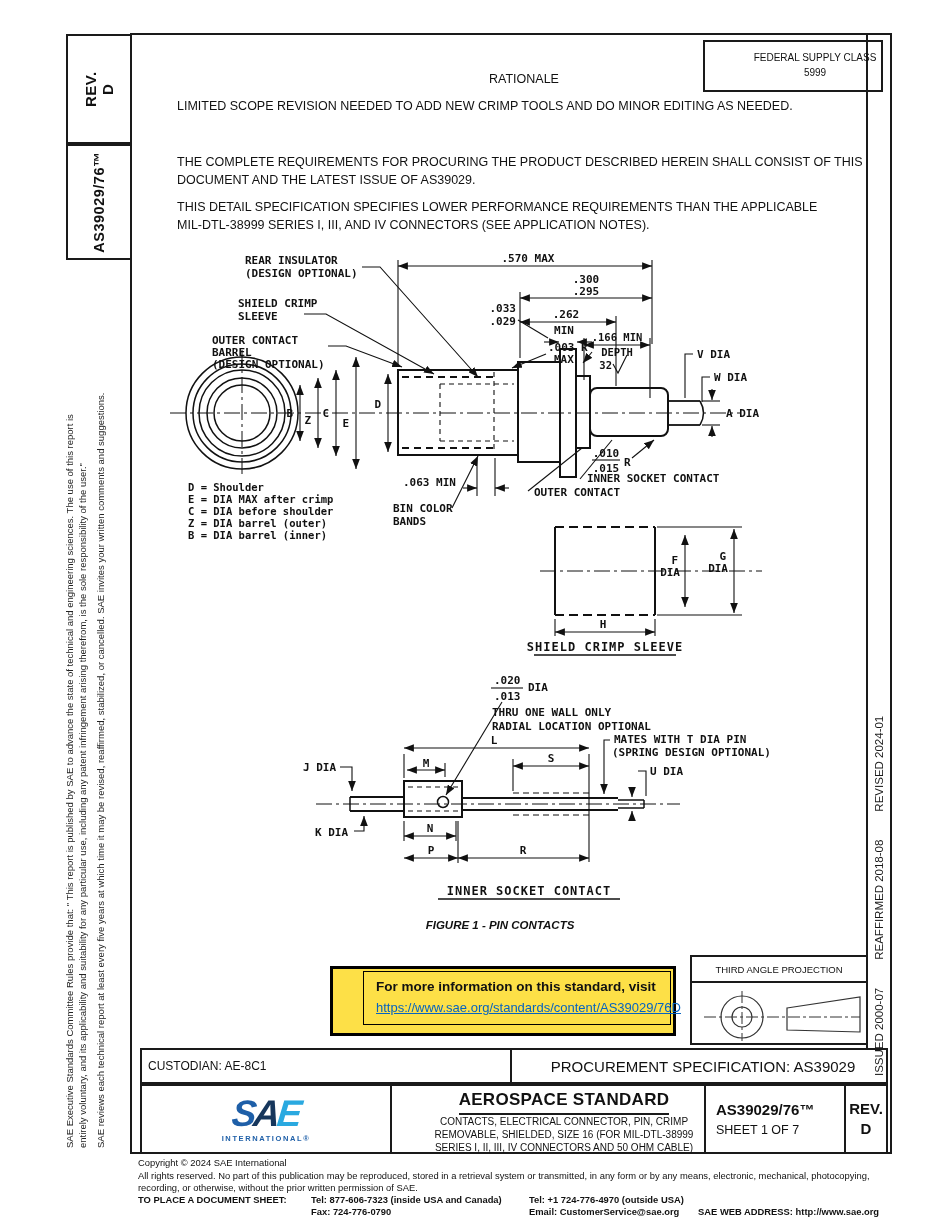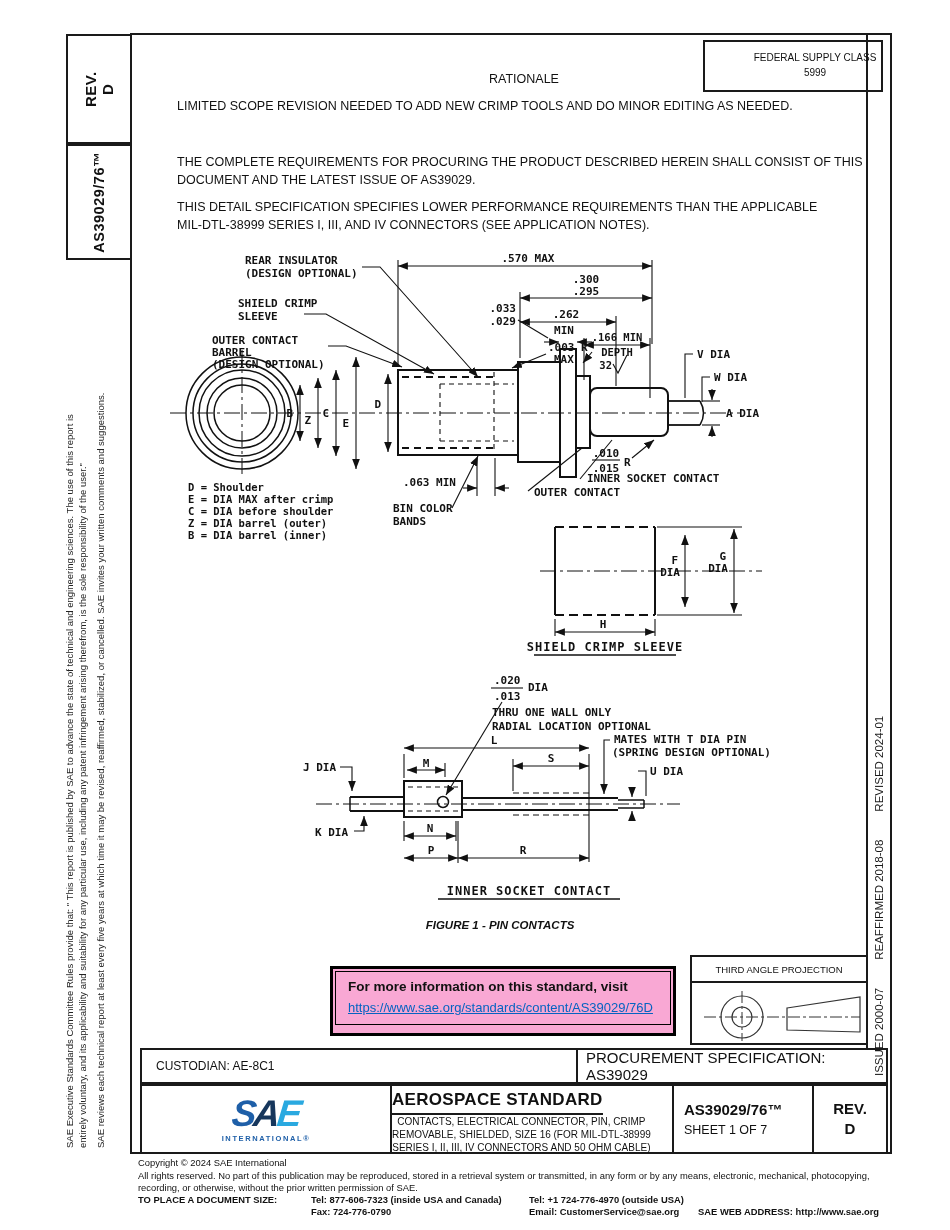--- a/index.html
+++ b/index.html
@@ -17,35 +17,35 @@
   .rot{transform:rotate(-90deg);transform-origin:0 0;}
   .disc{font-size:9.5px;line-height:1.35;color:#222;}
   .disc p{margin:0 0 5px 0;}
   .rbar{display:flex;gap:28px;align-items:center;font-size:11.5px;color:#1a1a1a;}
   
   .ctr{text-align:center;}
   .doc-body{font-size:12.5px;line-height:1.45;margin-left:25px;}
   
   .fsc{font-size:10px;text-align:center;padding-top:8px;line-height:1.5;}
   
-  .info-outer{border:3px solid #000;box-sizing:border-box;background:#f9a8d4;}
+  .info-outer{border:3px solid #000;box-sizing:border-box;background:#fde047;padding-left:28px;}
   .info-inner{border:1px solid #000;margin:2px;padding:7px 12px 8px 12px;}
   .info-inner .t{font-weight:bold;font-size:13.5px;margin-bottom:4px;}
   .info-inner a{color:#0563c1;text-decoration:underline;font-size:13px;}
   
   .proj-head{height:26px;border-bottom:2px solid #1a1a1a;display:flex;align-items:center;
              justify-content:center;font-size:9.5px;box-sizing:border-box;}
   
   .cell{box-sizing:border-box;display:flex;align-items:center;}
   .foot-row1{display:flex;}
-  .fr1c1{width:436px;border-right:2px solid #1a1a1a;padding-left:14px;font-size:12px;}
+  .fr1c1{width:370px;border-right:2px solid #1a1a1a;padding-left:6px;font-size:12px;}
   .fr1c2{flex:1;justify-content:center;font-size:15px;padding-left:8px;}
   .fr2{display:flex;}
   .logo-cell{width:250px;border-right:2px solid #1a1a1a;flex-direction:column;justify-content:center;}
-  .title-cell{width:282px;border-right:2px solid #1a1a1a;flex-direction:column;align-items:flex-start;}
+  .title-cell{width:282px;border-right:2px solid #1a1a1a;flex-direction:column;align-items:center;margin-left:32px;}
   .title-head{border-bottom:2px solid #1a1a1a;text-align:center;font-weight:bold;font-size:17px;
               padding:4px 0 3px 0;letter-spacing:.3px;}
   .title-sub{flex:1;display:flex;align-items:center;justify-content:center;text-align:center;
              font-size:10px;line-height:1.3;}
   .doc-cell{width:140px;border-right:2px solid #1a1a1a;flex-direction:column;align-items:flex-start;
             justify-content:center;padding-left:10px;}
   .doc-cell .num{font-weight:bold;font-size:15px;}
   .doc-cell .sheet{font-size:12.5px;margin-top:5px;}
   .rev-cell{flex:1;justify-content:center;font-weight:bold;font-size:15px;text-align:center;
             line-height:1.35;}
@@ -379,21 +379,21 @@
     </div>
     <div class="cell rev-cell pre">REV.
 D</div>
   </div>
 
   <div class="abs cp" style="left:138px;top:1157px;width:812px;">
     <p class="l1">Copyright © 2024 SAE International</p>
     <p class="l2 pre">All rights reserved. No part of this publication may be reproduced, stored in a retrieval system or transmitted, in any form or by any means, electronic, mechanical, photocopying,
 recording, or otherwise, without the prior written permission of SAE.</p>
     <div class="cp-row">
-      <span class="cp-a">TO PLACE A DOCUMENT SIZE:</span>
+      <span class="cp-a">TO PLACE A DOCUMENT SHEET:</span>
       <span class="cp-b">Tel: 877-606-7323 (inside USA and Canada)</span>
       <span class="cp-c">Tel: +1 724-776-4970 (outside USA)</span>
     </div>
     <div class="cp-row">
       <span class="cp-b">Fax: 724-776-0790</span>
       <span class="cp-c">Email: CustomerService@sae.org</span>
       <span class="cp-d">SAE WEB ADDRESS: http://www.sae.org</span>
     </div>
   </div>
 

